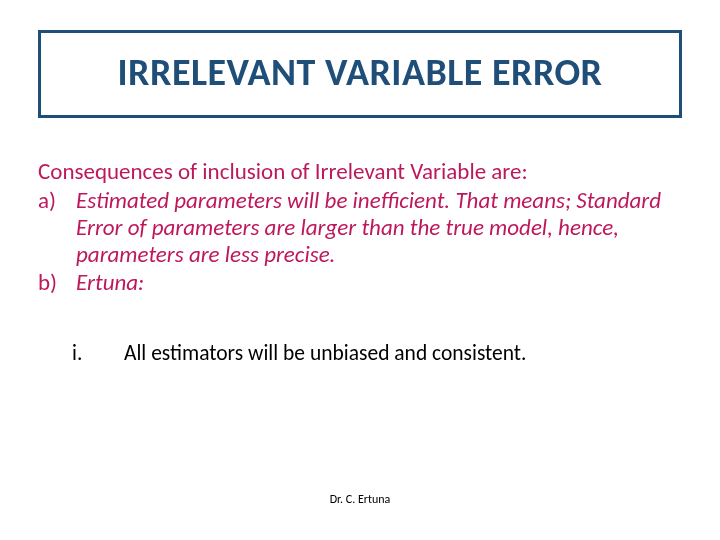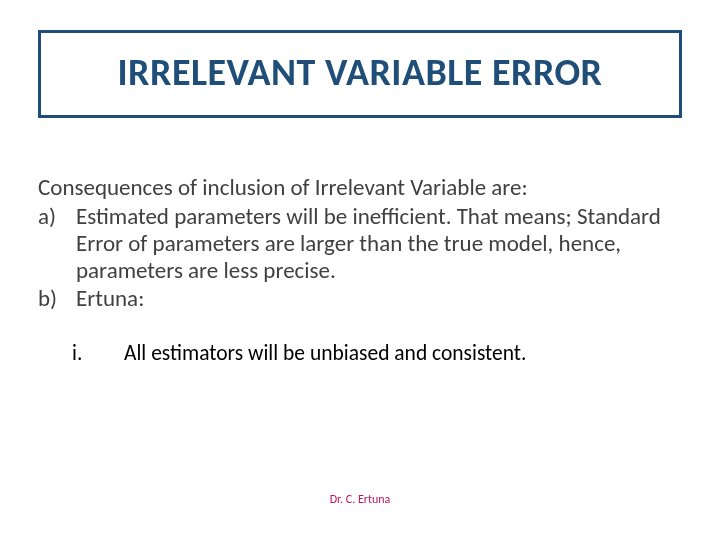--- a/index.html
+++ b/index.html
@@ -31,43 +31,44 @@
   .title-text {
     font-size: 38px;
     font-weight: 700;
     color: #1f4e79;
     letter-spacing: 0.5px;
     line-height: 1.05;
   }
   .body-area {
     position: absolute;
     left: 38px;
-    top: 174px;
+    top: 158px;
     width: 644px;
     font-size: 23px;
     line-height: 1.18;
-    color: #404040;
+    color: #be185d;
   }
   .intro {
     margin: 0 0 2px 0;
   }
   .ol-a {
     margin: 0;
     padding: 0;
     list-style: none;
   }
   .ol-a > li {
     display: flex;
   }
   .ol-a .marker {
     width: 38px;
     flex: 0 0 38px;
   }
   .ol-a .litext {
     flex: 1;
+    font-style: italic;
   }
   .sub-area {
     position: absolute;
     left: 72px;
     top: 340px;
     width: 610px;
     font-size: 21.5px;
     line-height: 1.22;
   }
   .ol-i {
@@ -86,21 +87,21 @@
   .ol-i .litext {
     flex: 1;
   }
   .footer {
     position: absolute;
     left: 0;
     width: 720px;
     bottom: 34px;
     text-align: center;
     font-size: 12px;
-    color: #be185d;
+    color: #000000;
   }
 </style>
 </head>
 <body>
 
 <div class="slide">
 
   <div class="title-box">
     <div class="title-text">IRRELEVANT VARIABLE  ERROR</div>
   </div>

